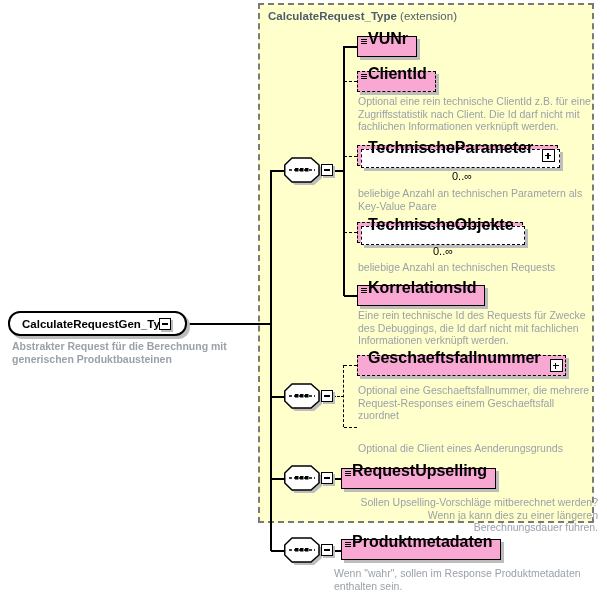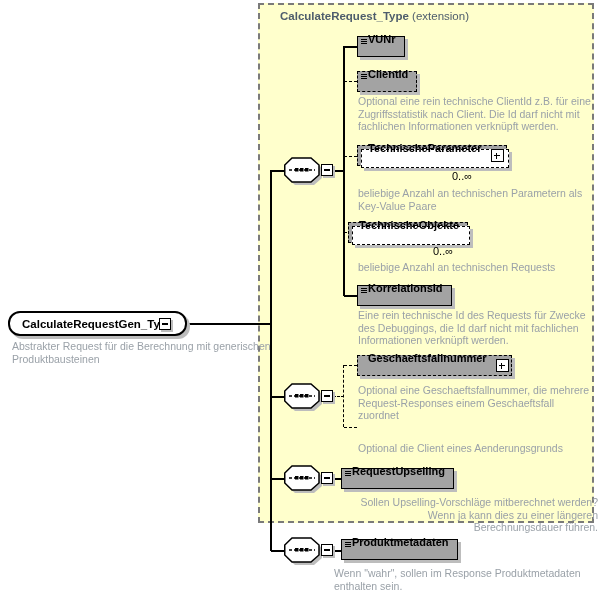--- a/index.html
+++ b/index.html
@@ -2,34 +2,34 @@
 <html><head>
 <meta charset="utf-8">
 <style>
   html,body{margin:0;padding:0;background:#fff;}
   #stage{position:relative;width:607px;height:594px;background:#fff;overflow:hidden;
          font-family:"Liberation Sans", sans-serif;}
 
   
   .frame{position:absolute;left:258px;top:3px;width:336px;height:520px;
          background:#ffffcc;border:2px dashed #7a7a7a;box-sizing:border-box;z-index:0;}
-  .frame-title{position:absolute;left:20px;top:5px;font-size:11.5px;color:#4e5d6c;white-space:nowrap;}
+  .frame-title{position:absolute;left:8px;top:5px;font-size:11.5px;color:#4e5d6c;white-space:nowrap;}
   .frame-title b{font-weight:bold;}
 
   
   .hl{position:absolute;height:1.5px;background:#000;z-index:1;}
   .vl{position:absolute;width:1.5px;background:#000;z-index:1;}
   .hl.dash{background:none;border-top:1.5px dashed #000;height:0;}
   .vl.dash{background:none;border-left:1.5px dashed #000;width:0;}
 
   
-  .ebox{position:absolute;height:21px;box-sizing:border-box;background:#a3a3a3;
+  .ebox{position:absolute;height:21px;box-sizing:border-box;background:#f9a8d4;
         border:1.5px solid #000;box-shadow:3px 3px 0 #bdbdbd;
         padding:0 8px 15px 10px;display:flex;align-items:center;white-space:nowrap;
-        font-size:11px;font-weight:bold;color:#000;z-index:2;}
+        font-size:16px;font-weight:bold;color:#000;z-index:2;}
   .ebox.dashed{border-style:dashed;border-width:1.5px;}
   .ebox.stacked{box-shadow:none;}
   .ebox.stacked::before{content:"";position:absolute;left:3px;top:3px;width:100%;height:100%;
         box-sizing:border-box;background:#fff;border:1.5px dashed #000;
         box-shadow:3px 3px 0 #bdbdbd;z-index:-1;}
   .ebox.has-plus{padding-right:24px;}
 
   
   .dlines{position:absolute;top:2px;left:3px;width:6px;height:1px;background:#000;
           box-shadow:0 2px 0 #000,0 4px 0 #000;}
@@ -138,41 +138,41 @@
         <rect x="16" y="11" width="3.5" height="3.5" fill="#000"></rect>
         <rect x="21" y="11" width="3.5" height="3.5" fill="#000"></rect>
     </svg>
   </div>
   <div class="minus" style="left:321px;top:544px;"></div>
 
   <div class="root">
     <span>CalculateRequestGen_Type</span>
   </div>
   <div class="minus" style="left:159px;top:318px;"></div>
-  <div class="ann" style="left:12px;top:340px;width:278px;">Abstrakter Request für die Berechnung mit generischen Produktbausteinen</div>
+  <div class="ann" style="left:12px;top:340px;width:278px;font-weight:bold;">Abstrakter Request für die Berechnung mit generischen Produktbausteinen</div>
 
   <div class="ebox" style="left:357px;top:36px;">
     <span class="dlines"></span>
     <span>VUNr</span>
   </div>
 
   <div class="ebox dashed" style="left:357px;top:71px;">
     <span class="dlines"></span>
     <span>ClientId</span>
   </div>
   <div class="ann" style="left:358px;top:95px;width:236px;">Optional eine rein technische ClientId z.B. für eine Zugriffsstatistik nach Client. Die Id darf nicht mit fachlichen Informationen verknüpft werden.</div>
 
   <div class="ebox dashed stacked has-plus" style="left:357px;top:145px;text-align:center;">
     <span>TechnischeParameter</span>
     <span class="plus"></span>
   </div>
   <div class="occ" style="left:452px;top:170px;">0..∞</div>
   <div class="ann" style="left:358px;top:187px;width:236px;">beliebige Anzahl an technischen Parametern als Key-Value Paare</div>
 
-  <div class="ebox dashed stacked" style="left:348px;top:222px;">
+  <div class="ebox dashed stacked" style="left:357px;top:222px;">
     <span>TechnischeObjekte</span>
   </div>
   <div class="occ" style="left:433px;top:245px;">0..∞</div>
   <div class="ann" style="left:358px;top:261px;width:250px;">beliebige Anzahl an technischen Requests</div>
 
   <div class="ebox" style="left:357px;top:285px;">
     <span class="dlines"></span>
     <span>KorrelationsId</span>
   </div>
   <div class="ann" style="left:358px;top:309px;width:238px;">Eine rein technische Id des Requests für Zwecke des Debuggings, die Id darf nicht mit fachlichen Informationen verknüpft werden.</div>

